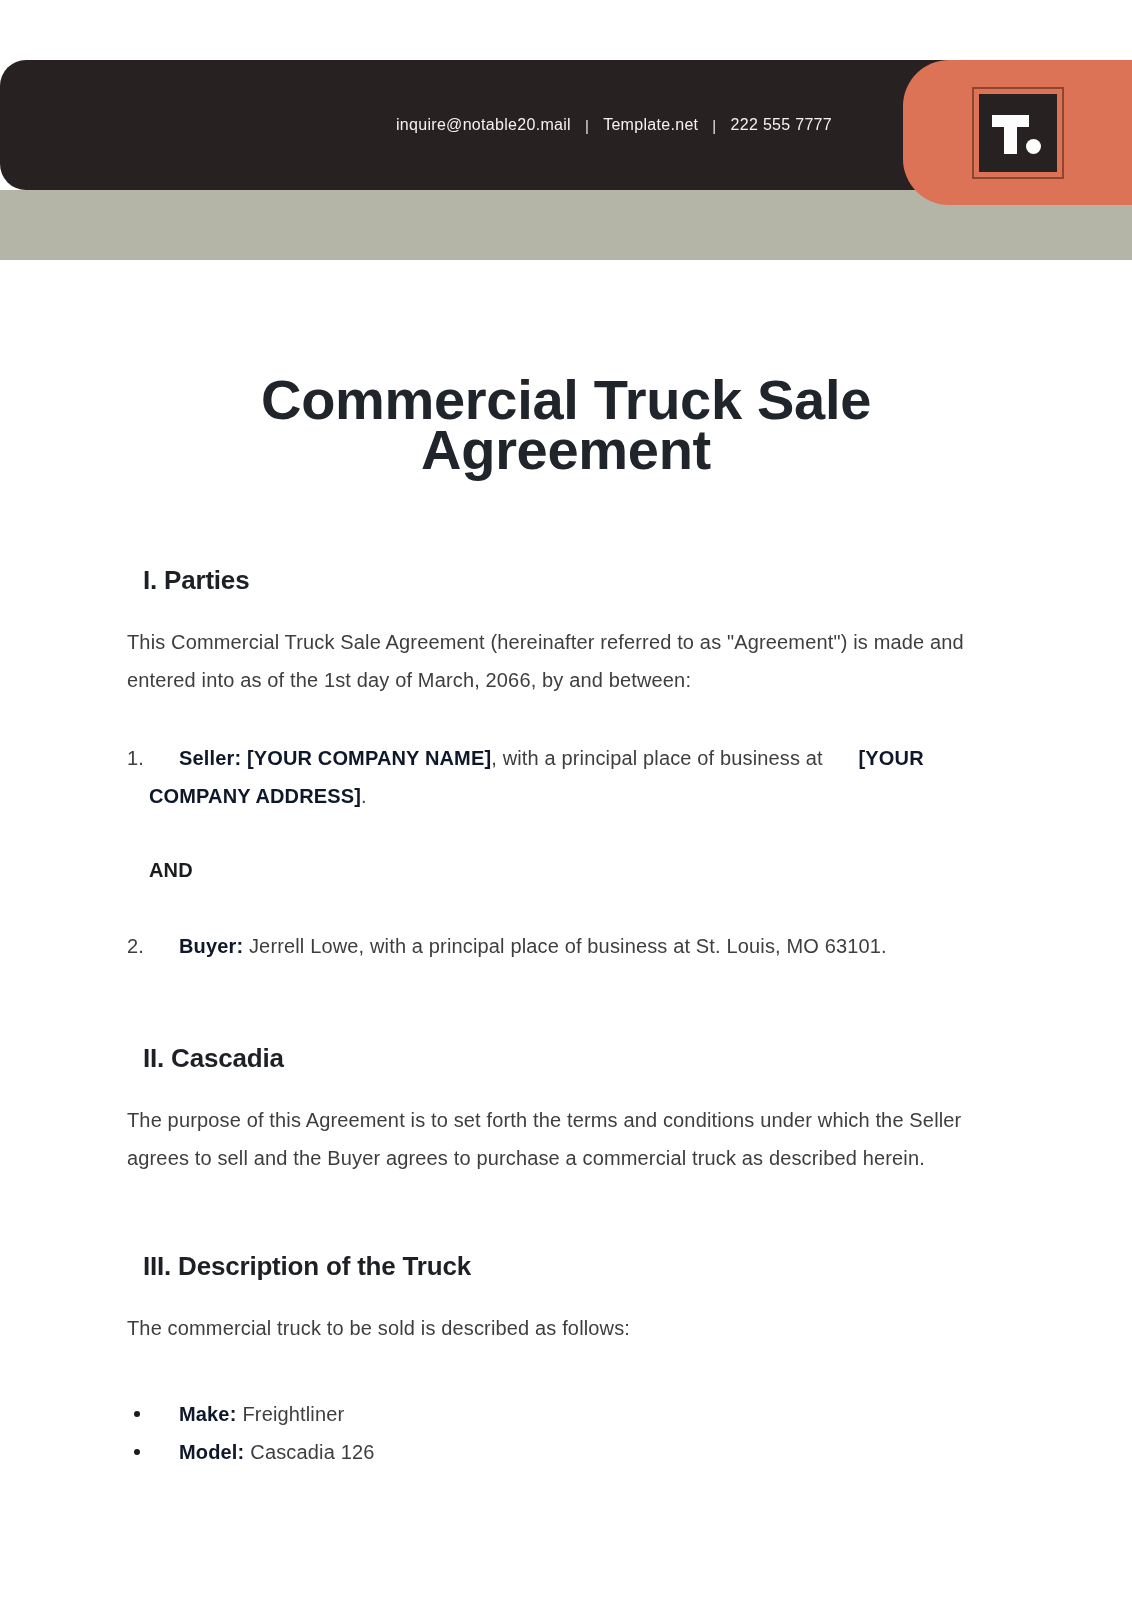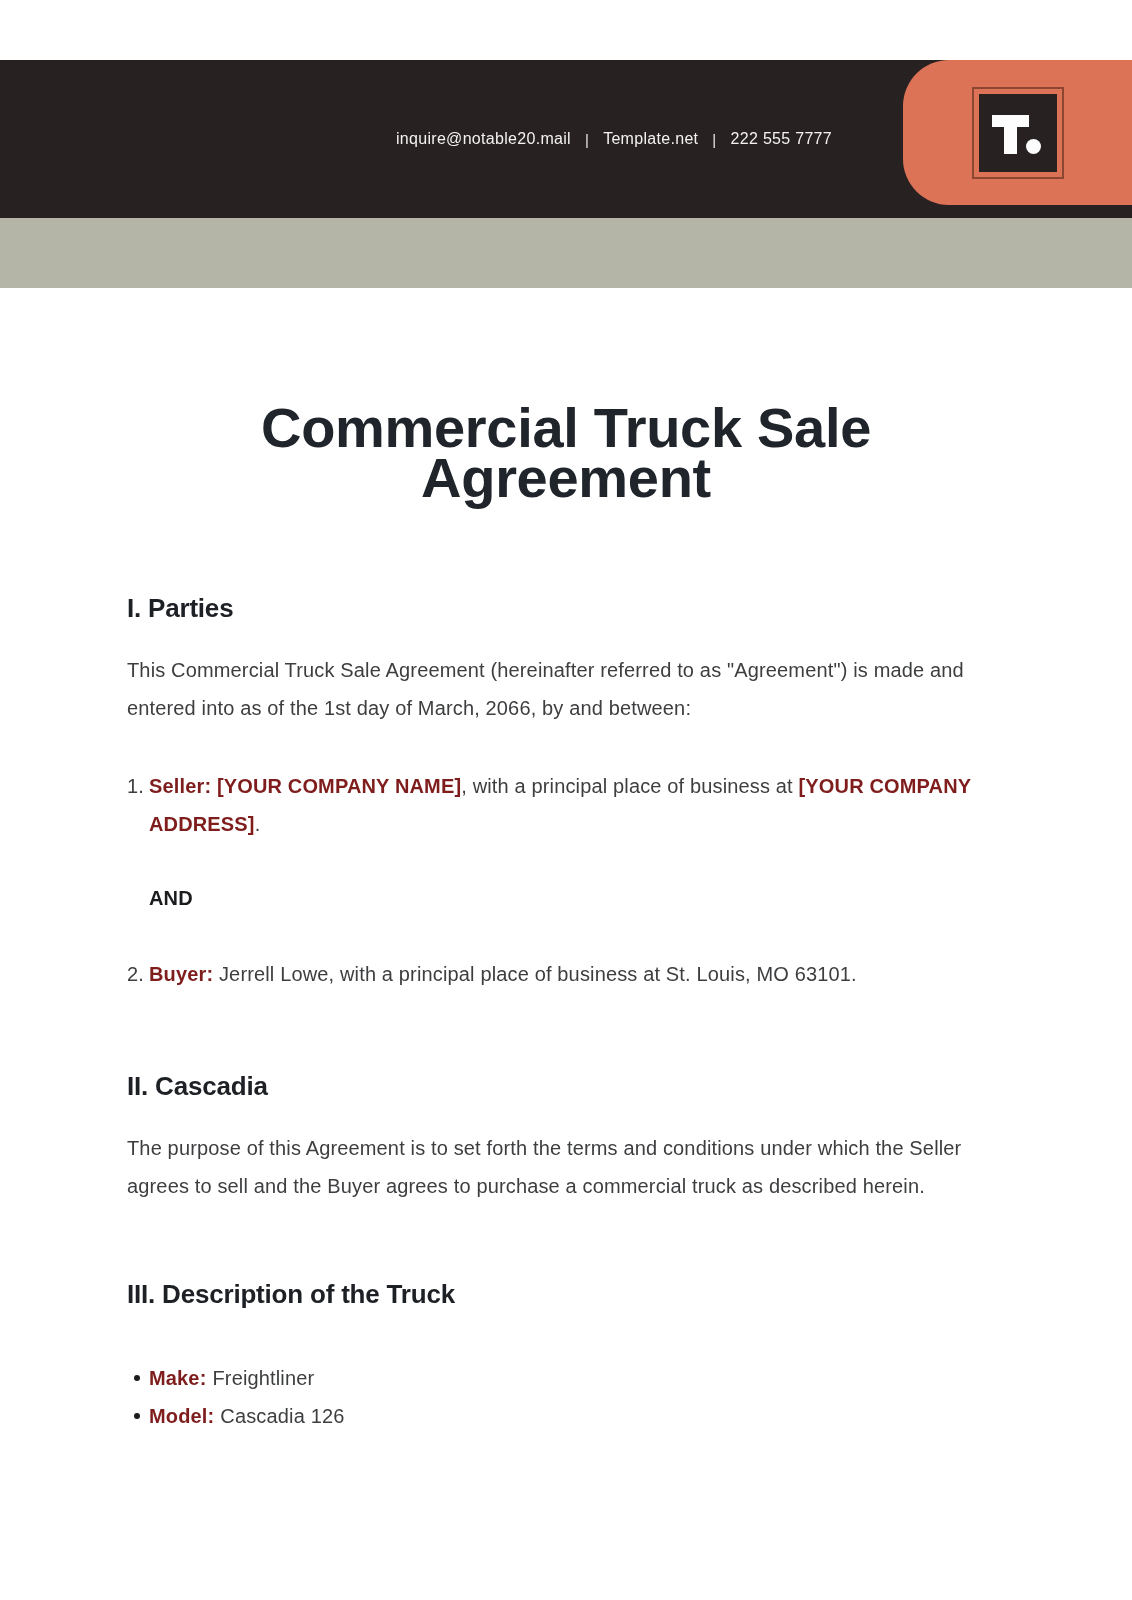--- a/index.html
+++ b/index.html
@@ -3,21 +3,21 @@
 <meta charset="utf-8">
 <style>
   * { box-sizing: border-box; }
   html, body { margin: 0; padding: 0; background: #ffffff; }
   .page {
     width: 1132px; height: 1600px; position: relative; overflow: hidden;
     background: #ffffff; font-family: "Liberation Sans", sans-serif;
   }
 
   
-  .letterhead { margin-top: 60px; height: 158px; background: #272122; position: relative; }
+  .letterhead { margin-top: 60px; height: 130px; background: #272122; position: relative; border-radius: 26px; }
   .contact-row {
     position: absolute; inset: 0; display: flex; align-items: center; justify-content: center;
     padding-left: 96px; color: #f4f2f1; font-size: 16px; letter-spacing: 0.3px; white-space: nowrap;
   }
   .contact-sep { margin: 0 14px; color: #e9e7e6; font-size: 15px; }
   .accent-tab {
     position: absolute; top: 0; right: 0; width: 229px; height: 145px;
     background: #dd7356; border-radius: 46px 0 0 46px;
     display: flex; align-items: center; justify-content: center;
   }
@@ -29,28 +29,28 @@
   .sr { position: absolute; width: 1px; height: 1px; overflow: hidden; clip-path: inset(50%); white-space: nowrap; }
   .band { height: 70px; background: #b4b5a6; }
 
   
   .content { padding: 0 127px; color: #3d3e40; font-size: 20px; letter-spacing: 0.15px; }
   .doc-title {
     margin: 115px 0 0; text-align: center; font-weight: 700;
     font-size: 56px; line-height: 50px; letter-spacing: -0.3px; color: #20242b;
   }
   .sec-heading {
-    margin: 0; font-weight: 700; font-size: 26px; line-height: 34px;
+    margin: 16px; font-weight: 700; font-size: 26px; line-height: 34px;
     letter-spacing: -0.2px; color: #1d2025;
   }
   .m-parties { margin-top: 88px; }
   .m-purpose { margin-top: 76px; }
   .m-truck   { margin-top: 72px; }
   .para { margin: 26px 0 0; line-height: 38px; }
-  strong.b { font-weight: 700; color: #7f1d1d; }
+  strong.b { font-weight: 700; color: #0f172a; margin-left: 30px; }
 
   .numbered { margin-top: 40px; }
   .num-item { display: flex; line-height: 38px; }
   .num-item.buyer { margin-top: 38px; }
   .num-marker { flex: none; width: 22px; }
   .num-body { flex: 1; }
   .and-line { margin-top: 36px; padding-left: 22px; font-weight: 700; color: #1b1c1e; line-height: 38px; }
 
   .bullet-list { margin-top: 48px; }
   .bullet-item { display: flex; line-height: 38px; text-align: right; }
@@ -105,20 +105,21 @@
       <div class="num-item buyer">
         <span class="num-marker">2.</span>
         <span class="num-body"><strong class="b">Buyer:</strong><span> Jerrell Lowe, with a principal place of business at St. Louis, MO 63101.</span></span>
       </div>
     </div>
 
     <h2 class="sec-heading m-purpose">II. Cascadia</h2>
     <p class="para">The purpose of this Agreement is to set forth the terms and conditions under which the Seller agrees to sell and the Buyer agrees to purchase a commercial truck as described herein.</p>
 
     <h2 class="sec-heading m-truck">III. Description of the Truck</h2>
+    <p class="para">The commercial truck to be sold is described as follows:</p>
 
     <div class="bullet-list">
       <div class="bullet-item">
         <span class="bullet-marker"></span>
         <span><strong class="b">Make:</strong><span class="val">Freightliner</span></span>
       </div>
       <div class="bullet-item">
         <span class="bullet-marker"></span>
         <span><strong class="b">Model:</strong><span class="val">Cascadia 126</span></span>
       </div>

